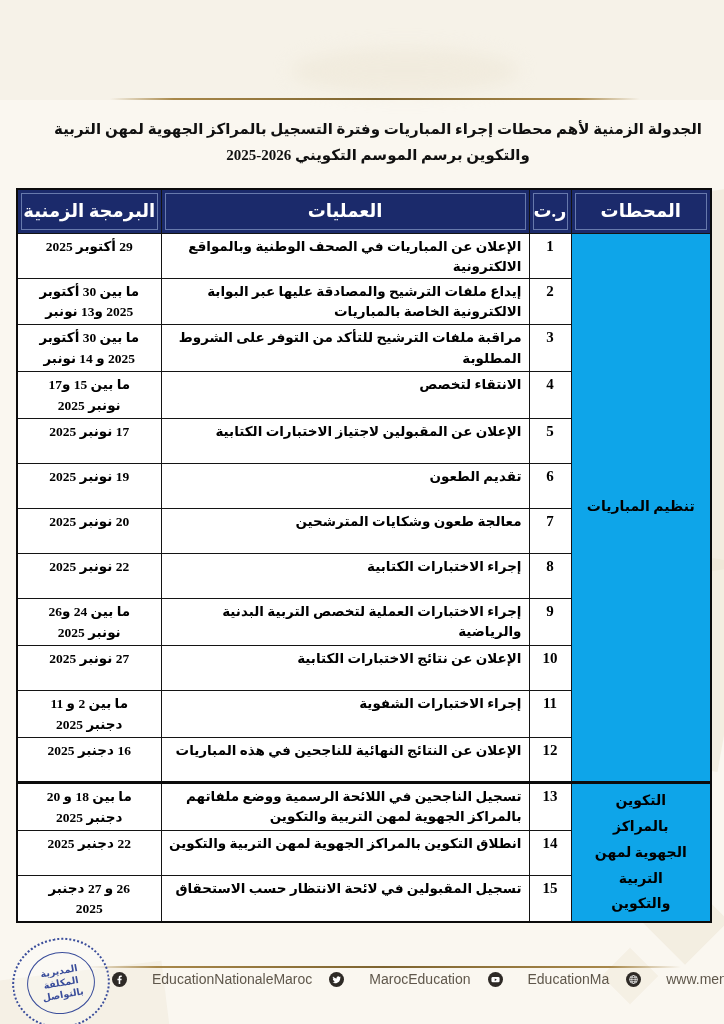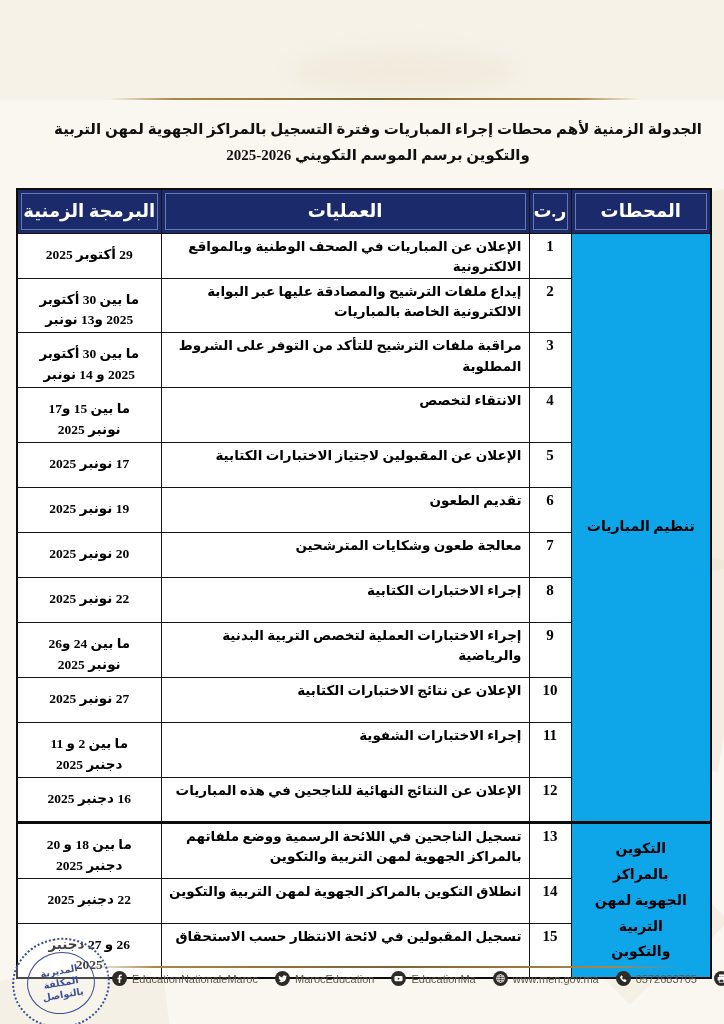--- a/index.html
+++ b/index.html
@@ -37,21 +37,21 @@
   thead tr{height:44px;}
   thead th{
     background:#1b2a6b;color:#ffffff;font-size:18px;font-weight:bold;
     border-bottom:2.6px solid #0c0c0c;position:relative;
   }
   thead th::after{content:"";position:absolute;inset:3px;border:1px solid rgba(165,185,225,.55);pointer-events:none;}
   tbody tr{height:45px;}
   tr.section-start td{border-top:3.2px solid #0c0c0c;margin-left:32px;}
   .num-cell{vertical-align:top;text-align:center;font-weight:bold;font-size:15px;padding-top:4px;background:#fff;}
   .operation-cell{vertical-align:top;text-align:right;font-weight:bold;font-size:13.5px;line-height:1.5;padding:3px 7px 0 4px;background:#fff;}
-  .date-cell{vertical-align:top;text-align:center;font-weight:bold;font-size:13.5px;line-height:1.55;padding-top:11px;white-space:pre-line;background:#fff;}
+  .date-cell{vertical-align:top;text-align:center;font-weight:bold;font-size:13.5px;line-height:1.55;padding-top:3px;white-space:pre-line;background:#fff;}
   .station-cell{vertical-align:middle;text-align:center;font-weight:bold;font-size:14px;line-height:1.85;white-space:pre-line;background:#0ea5e9;}
   
   .seal{
     position:absolute;left:12px;top:938px;width:94px;height:86px;
     border:2.5px dotted #3b4e9b;border-radius:50%;
     display:flex;align-items:center;justify-content:center;
     transform:rotate(-10deg);background:rgba(255,255,255,.25);
   }
   .seal-inner{
     width:66px;height:60px;border:1.6px solid #3b4e9b;border-radius:50%;
@@ -61,21 +61,21 @@
     font-family:"DejaVu Sans",sans-serif;
   }
   .social-bar{
     position:absolute;left:112px;top:971px;width:570px;
     display:flex;align-items:center;gap:17px;
   }
   .social-item{display:flex;align-items:center;gap:5px;}
   .social-item svg{width:15px;height:15px;display:block;}
   .social-label{
     font-family:"Liberation Sans","DejaVu Sans",sans-serif;
-    font-size:11px;color:#5f574b;white-space:nowrap;
+    font-size:14px;color:#5f574b;white-space:nowrap;margin-left:20px;
   }
 </style>
 </head>
 <body>
 
 <div class="page">
 
   <div class="band-top"></div>
   <div class="watermark"></div>
   <div class="deco deco-right1"></div>

